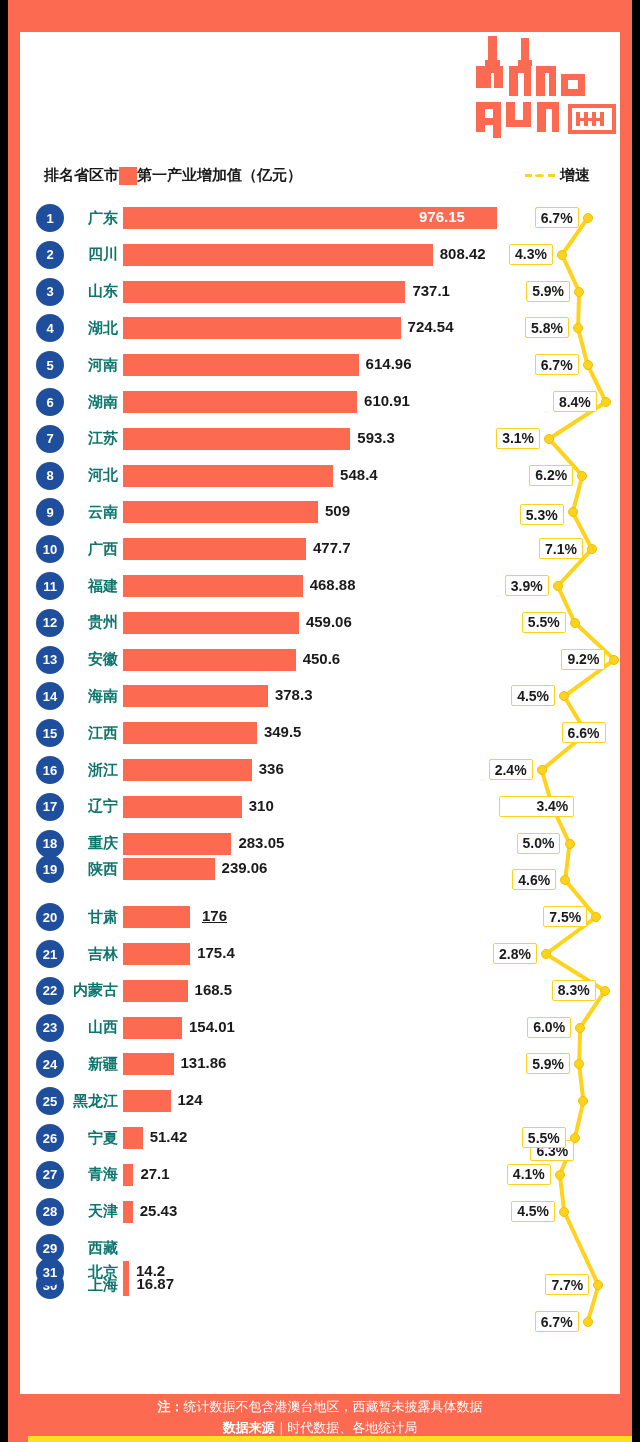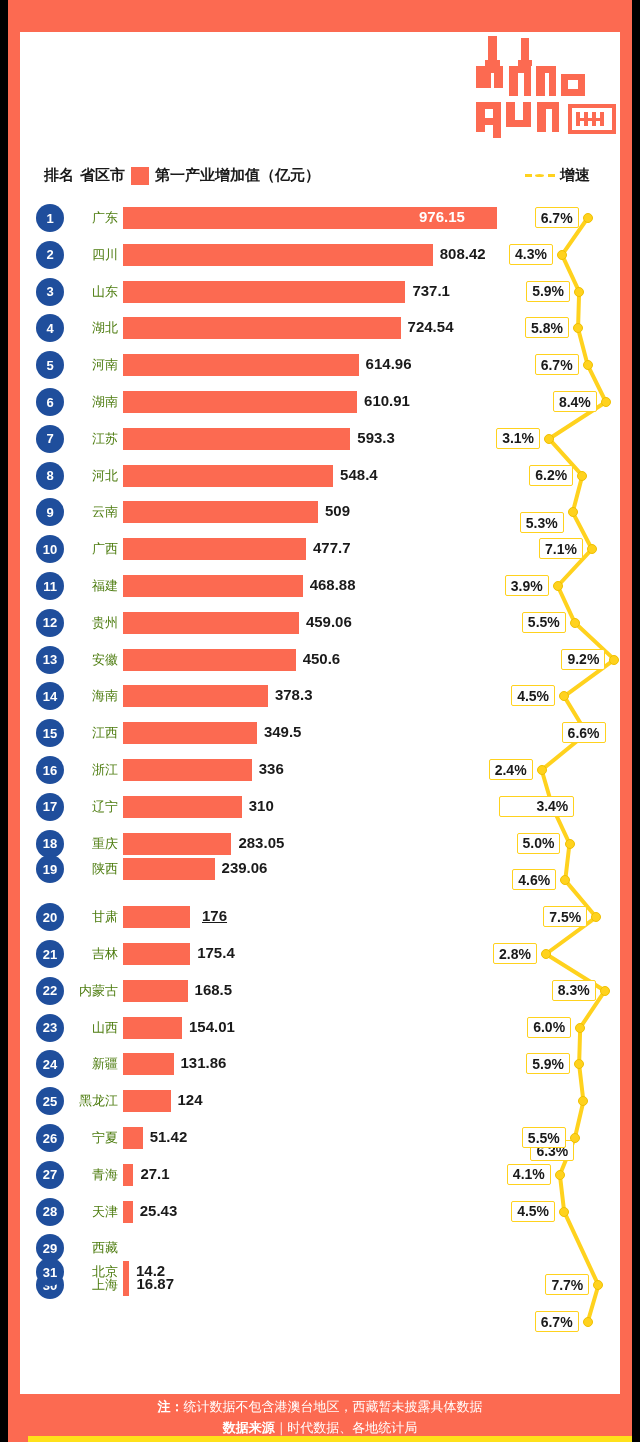--- a/index.html
+++ b/index.html
@@ -26,21 +26,21 @@
   }
   .title{
     position:absolute;left:24px;top:28px;width:470px;
     font-size:27px;line-height:36px;color:#1A1A1A;font-weight:400;
     letter-spacing:.4px;
   }
   
   .legend{
     position:absolute;left:24px;top:134px;width:560px;height:22px;
   }
-  .lg-left{position:absolute;left:0;top:0;display:flex;align-items:center;gap:6px;justify-content:center;}
+  .lg-left{position:absolute;left:0;top:0;display:flex;align-items:center;justify-content:center;}
   .lg-rank,.lg-prov{font-size:15px;font-weight:bold;color:#1A1A1A;}
   .lg-swatch{width:18px;height:18px;background:#FC6A51;display:inline-block;}
   .lg-barlabel{font-size:15px;font-weight:bold;color:#1A1A1A;}
   .lg-right{position:absolute;right:14px;top:0;display:flex;align-items:center;gap:5px;}
   .lg-dashline{display:inline-block;width:30px;height:9px;position:relative;}
   .lg-dashline i{position:absolute;top:3px;height:3px;background:#FFD21E;}
   .lg-dashline i.d1{left:0;width:7px;}
   .lg-dashline i.d3{right:0;width:7px;}
   .lg-dot{position:absolute;left:10px;top:0px;width:9px;height:9px;border-radius:50%;background:#FFD21E;}
   .lg-speed{font-size:15px;font-weight:bold;color:#1A1A1A;}
@@ -49,21 +49,21 @@
   .rows{position:absolute;left:0;top:166px;width:600px;height:1140px;}
   .row{position:absolute;left:0;width:600px;height:37px;}
   .rank{
     position:absolute;left:16px;top:4px;width:28px;height:28px;border-radius:50%;
     background:#1F4E9C;color:#FFFFFF;font-size:13px;font-weight:bold;
     display:flex;align-items:center;justify-content:center;
   }
   .prov{
     position:absolute;left:50px;top:4px;width:48px;height:28px;
     display:flex;align-items:center;justify-content:flex-end;
-    font-size:13px;font-weight:normal;color:#4d7c0f;white-space:nowrap;
+    font-size:15px;font-weight:bold;color:#0f766e;white-space:nowrap;
   }
   .bar{
     position:absolute;top:7px;left:103px;height:22px;background:#FC6A51;
   }
   .val{
     position:absolute;top:8px;font-size:15px;font-weight:bold;color:#1A1A1A;white-space:nowrap;
   }
   .val.inside{color:#FFFFFF;}
 
   
@@ -358,21 +358,21 @@
           <div class="glabel" style="left: 505.06px; top: 119.4px;">5.8%</div>
           <div class="gdot" style="left: 562.69px; top: 162.2px;"></div>
           <div class="glabel" style="left: 514.69px; top: 156.2px;">6.7%</div>
           <div class="gdot" style="left: 580.88px; top: 199px;"></div>
           <div class="glabel" style="left: 532.88px; top: 193px;">8.4%</div>
           <div class="gdot" style="left: 524.17px; top: 235.8px;"></div>
           <div class="glabel" style="left: 476.17px; top: 229.8px;">3.1%</div>
           <div class="gdot" style="left: 557.34px; top: 272.6px;"></div>
           <div class="glabel" style="left: 509.34px; top: 266.6px;">6.2%</div>
           <div class="gdot" style="left: 547.71px; top: 309.4px;"></div>
-          <div class="glabel" style="left: 499.71px; top: 314px;">5.3%</div>
+          <div class="glabel" style="left: 499.71px; top: 306px;">5.3%</div>
           <div class="gdot" style="left: 566.97px; top: 346.2px;"></div>
           <div class="glabel" style="left: 518.97px; top: 340.2px;">7.1%</div>
           <div class="gdot" style="left: 532.73px; top: 383px;"></div>
           <div class="glabel" style="left: 484.73px; top: 377px;">3.9%</div>
           <div class="gdot" style="left: 549.85px; top: 419.8px;"></div>
           <div class="glabel" style="left: 501.85px; top: 413.8px;">5.5%</div>
           <div class="gdot" style="left: 589.44px; top: 456.6px;"></div>
           <div class="glabel" style="left: 541.44px; top: 450.6px;">9.2%</div>
           <div class="gdot" style="left: 539.15px; top: 493.4px;"></div>
           <div class="glabel" style="left: 491.15px; top: 487.4px;">4.5%</div>

